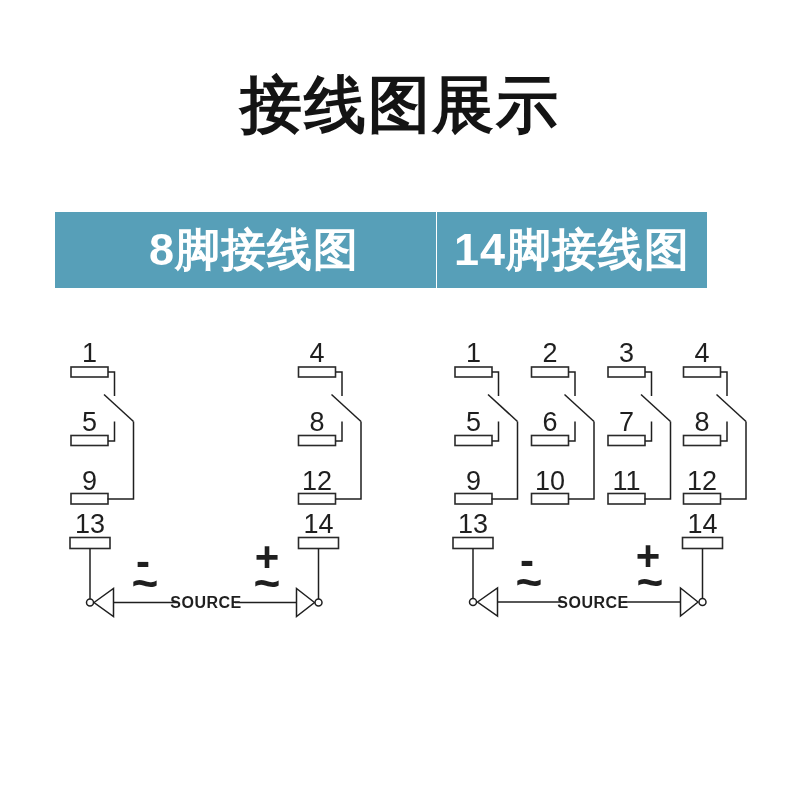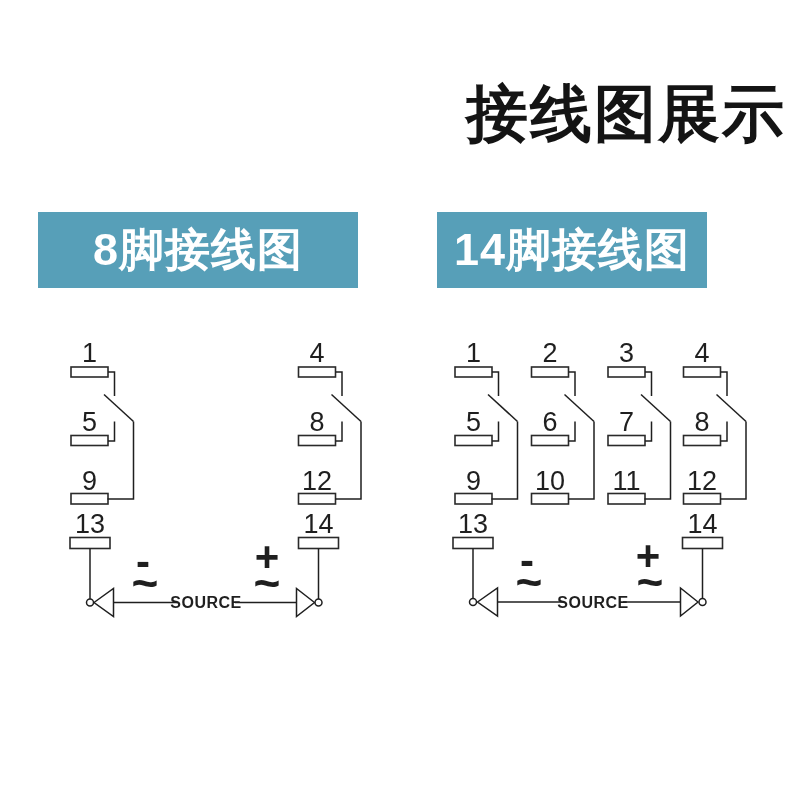--- a/index.html
+++ b/index.html
@@ -6,41 +6,41 @@
   body{
     width:800px;height:800px;
     background:#ffffff;
     position:relative;
     overflow:hidden;
     font-family:"Liberation Sans", sans-serif;
   }
   .page-title{
     position:absolute;
     left:0; right:0; top:58px;
-    text-align:right;
+    text-align:center;
     font-size:62px;
     font-weight:800;
     letter-spacing:2px;
     color:#141414;
-    margin:14px;
+    margin:5px;
   }
   .panel-header{
     position:absolute;
     top:212px;
     height:76px;
     background:#579fb8;
     color:#ffffff;
     display:flex;
     align-items:center;
     justify-content:center;
     font-size:45px;
     font-weight:700;
     letter-spacing:1px;
   }
-  .panel-header.left{ left:38px; width:320px; }
+  .panel-header.left{ left:55px; width:364px;padding-left:17px; }
   .panel-header.right{ left:437px; width:270px; }
   svg.diagram-canvas{
     position:absolute; left:0; top:0;
   }
   svg .wire{ fill:none; stroke:#1f1f1f; stroke-width:1.5; }
   svg .tbox{ fill:#ffffff; stroke:#2a2a2a; stroke-width:1.6; }
   svg .tri{ fill:#ffffff; stroke:#1f1f1f; stroke-width:1.5; stroke-linejoin:miter; }
   svg .dot{ fill:#ffffff; stroke:#1f1f1f; stroke-width:1.5; }
   svg text{ font-family:"Liberation Sans", sans-serif; fill:#1f1f1f; }
   svg .pin{ font-size:27px; text-anchor:middle; }

